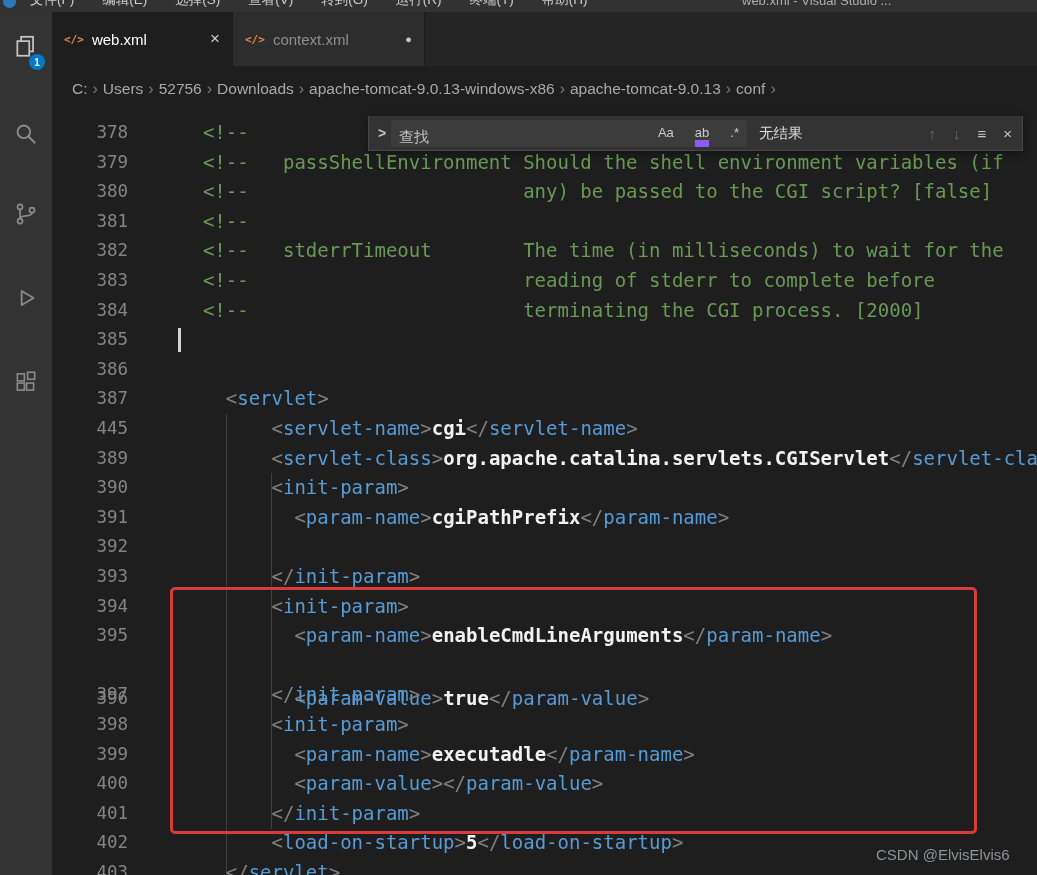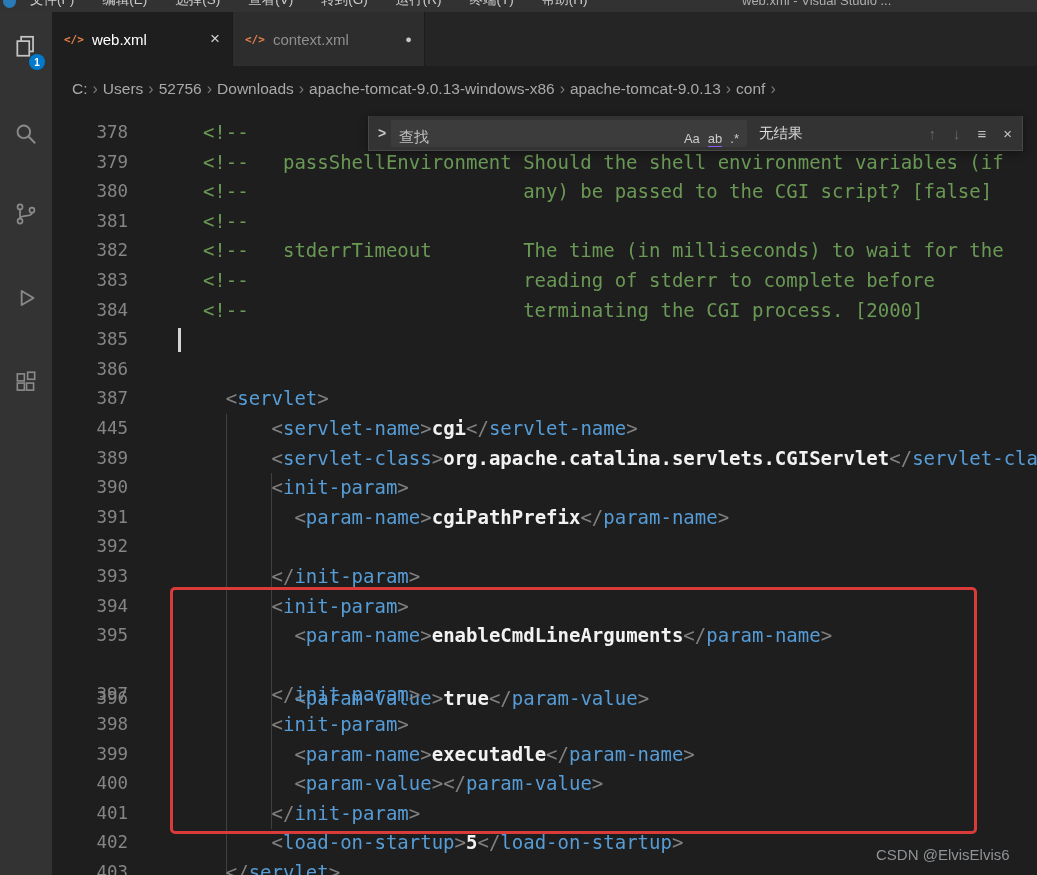--- a/index.html
+++ b/index.html
@@ -51,23 +51,23 @@
   .guide{position:absolute;width:1px;background:#404040}
   .cursor{position:absolute;left:126px;width:3px;height:24px;background:#d4d4d4}
 
   
   .findwidget{position:absolute;left:368px;top:116px;width:655px;height:35px;background:#333333;
               border:1px solid #474747;border-top:none;box-shadow:0 2px 8px rgba(0,0,0,.4);
               display:flex;align-items:center;padding-left:4px;z-index:40}
   .fw-chevron{width:18px;text-align:center;color:#c8c8c8;font-size:14px;font-weight:bold;cursor:pointer}
   .fw-input{position:relative;width:356px;height:27px;background:#3c3c3c;border-radius:2px;display:flex;
             align-items:flex-end;padding-left:8px;color:#c0c0c0;font-size:15px;cursor:text}
-  .fw-toggles{position:absolute;right:8px;display:flex;gap:8px;color:#cccccc;font-size:13px}
+  .fw-toggles{position:absolute;right:8px;display:flex;gap:21px;color:#cccccc;font-size:13px}
   .fw-toggle{cursor:pointer}
-  .fw-ww{border-bottom:1px solid #8b5cf6}
+  .fw-ww{border-bottom:7px solid #8b5cf6}
   .fw-results{margin-left:12px;color:#dddddd;font-size:14.5px}
   .fw-buttons{margin-left:auto;margin-right:10px;display:flex;gap:17px;font-size:15px}
   .fw-btn{cursor:pointer;color:#c5c5c5}
   .fw-btn.dim{color:#696969}
 
   
   .annotation{position:absolute;left:170px;top:587px;width:807px;height:247px;border:3px solid #d93a3a;
               border-radius:5px;z-index:35;pointer-events:none}
   .watermark{position:absolute;left:876px;top:846px;color:#8f9396;font-size:15px;z-index:45}
 

